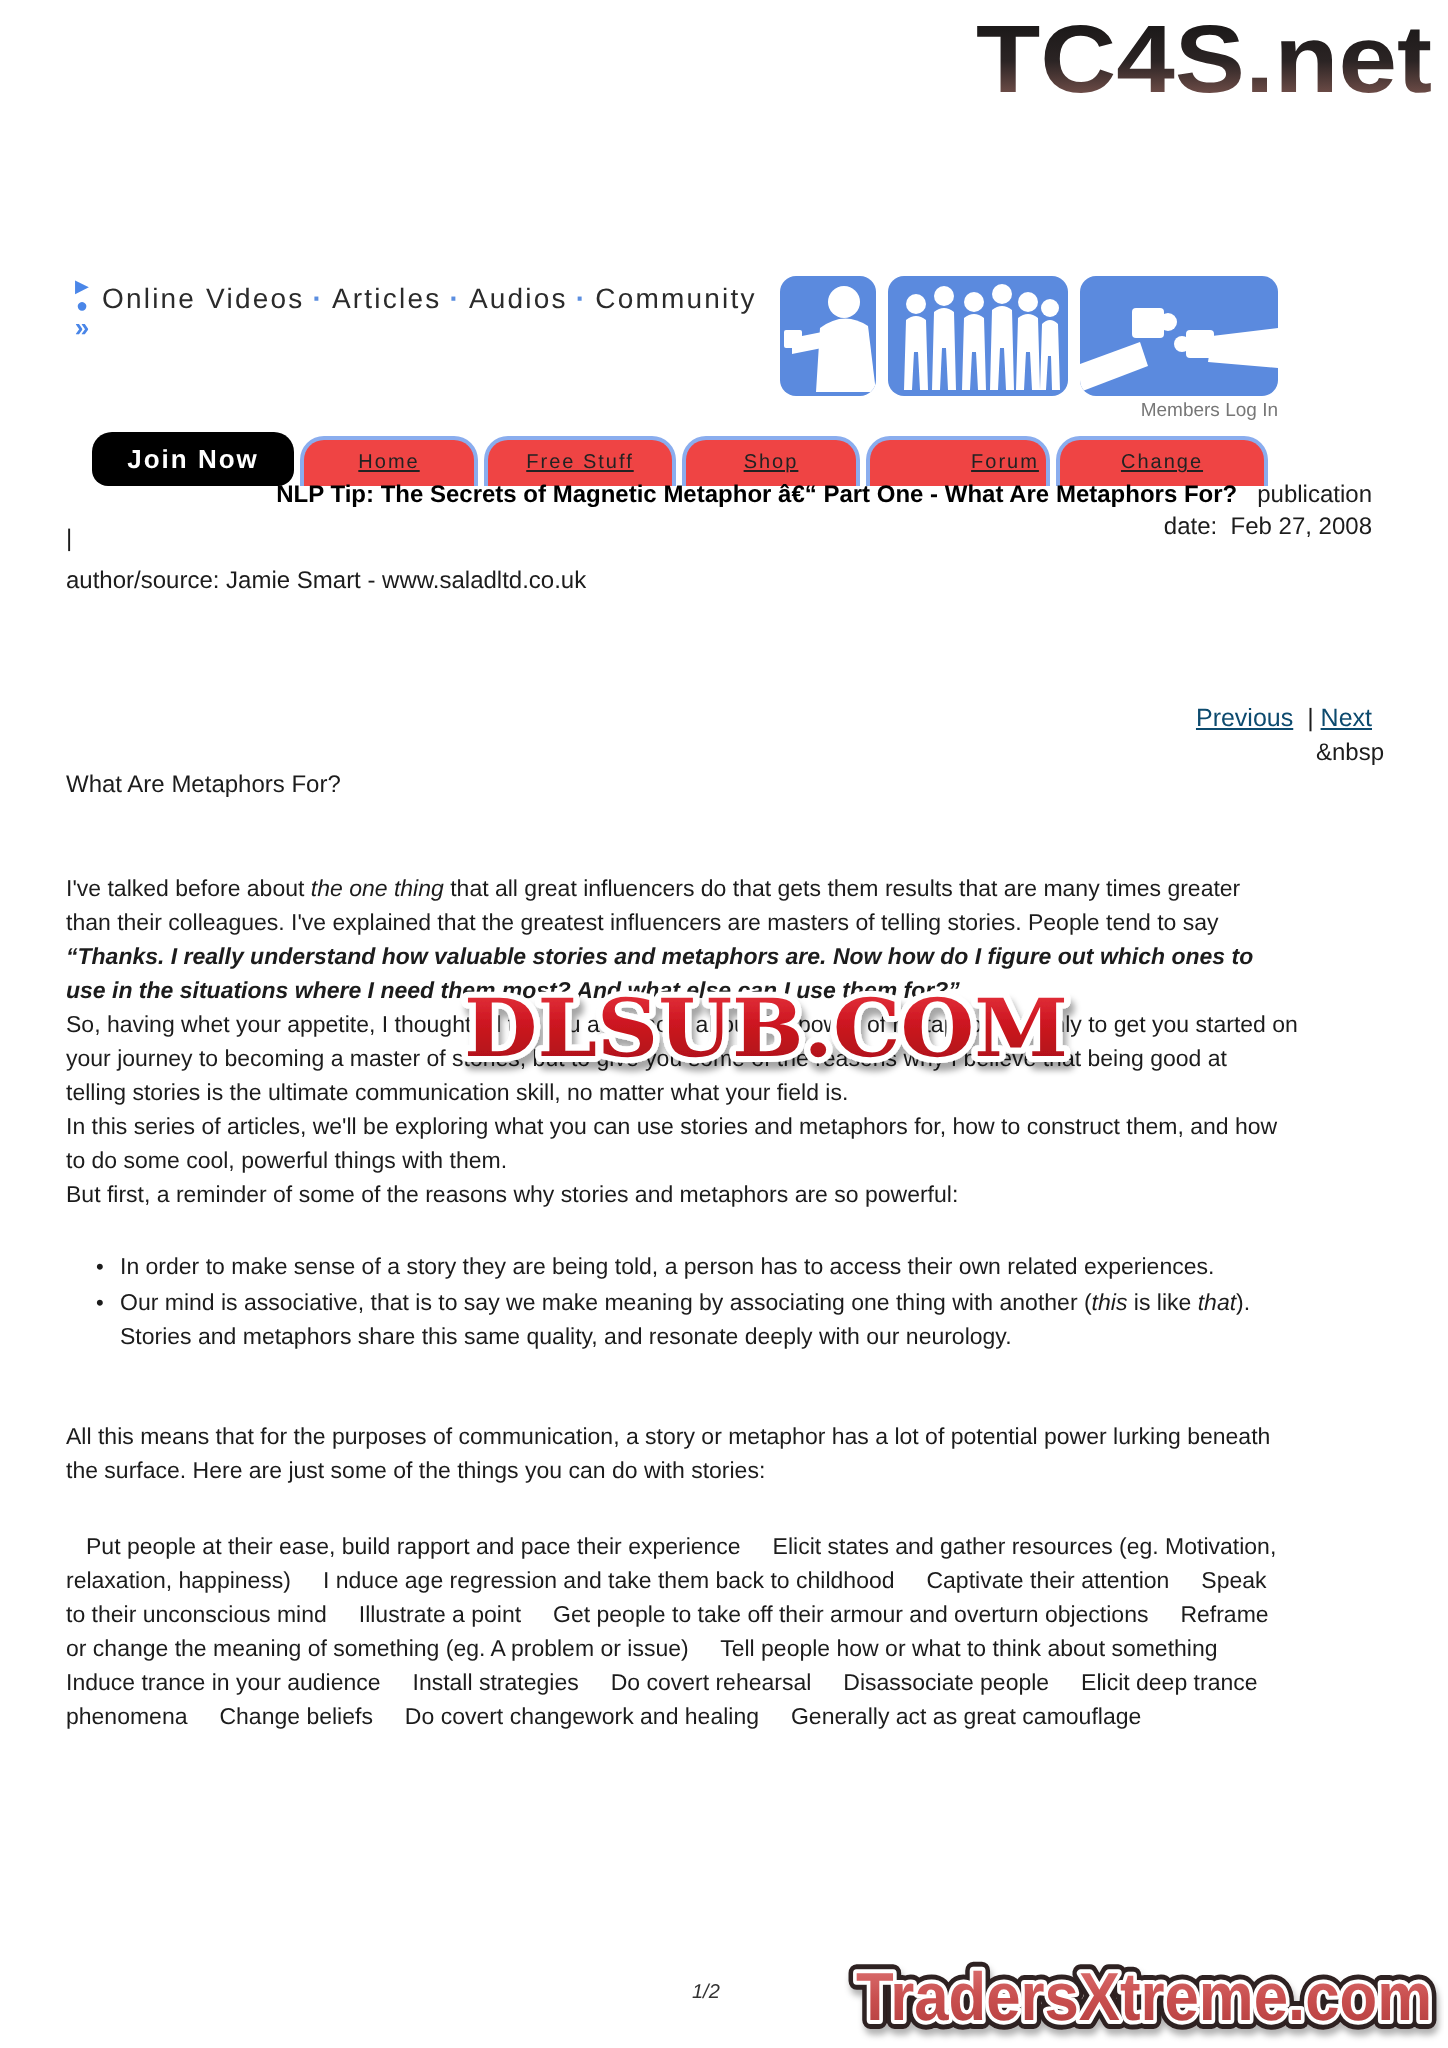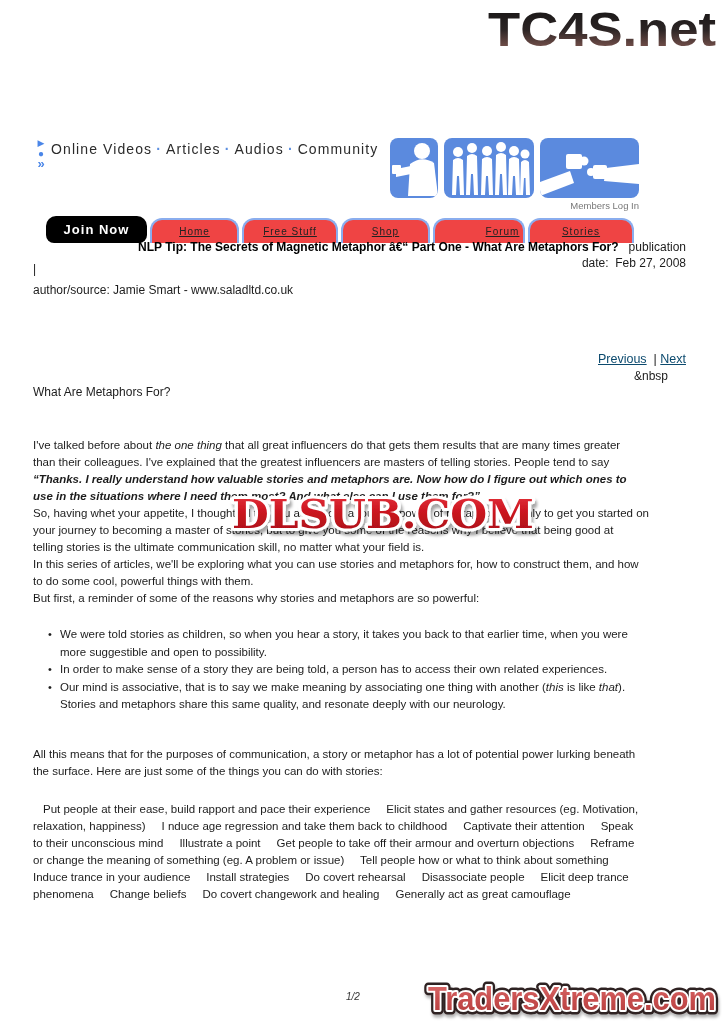--- a/index.html
+++ b/index.html
@@ -37,21 +37,21 @@
   .w1{width:89px;}.w2{width:96px;}.w3{width:89px;}.w4{width:92px;padding-left:47px;}.w5{width:106px;}
 
   
   .title-block{position:absolute;left:30px;top:239px;width:656px;text-align:right;
                font-size:12px;line-height:16px;white-space:pre-wrap;}
   .title-block b{color:#000;}
   .pipe{position:absolute;left:33px;top:262px;font-size:12px;}
   .author{position:absolute;left:33px;top:283px;font-size:12px;}
   .prevnext{position:absolute;right:38px;top:352px;font-size:12.5px;white-space:pre;}
   .prevnext a{color:#0c4a6e;text-decoration:underline;cursor:pointer;}
-  .nbsp-txt{position:absolute;right:56px;top:369px;font-size:12px;}
+  .nbsp-txt{position:absolute;right:32px;top:369px;font-size:12px;}
 
   .heading{position:absolute;left:33px;top:385px;font-size:12px;font-weight:normal;}
 
   
   .main{position:absolute;left:33px;top:437px;width:692px;font-size:11.5px;line-height:17px;}
   .main p{margin:0;white-space:pre-wrap;}
   .it{font-style:italic;}
   .quote{font-weight:bold;font-style:italic;}
   ul.bullets{list-style:none;margin:19px 0 0 0;padding:0 0 0 15px;}
   ul.bullets li{position:relative;padding-left:12px;line-height:17.5px;white-space:pre-wrap;}
@@ -136,21 +136,21 @@
     </div>
   </div>
   <div class="members">Members Log In</div>
 
   <div class="nav">
     <div class="tab-join">Join Now</div>
     <div class="tab w1">Home</div>
     <div class="tab w2">Free Stuff</div>
     <div class="tab w3">Shop</div>
     <div class="tab w4">Forum</div>
-    <div class="tab w5">Stories</div>
+    <div class="tab w5">Change</div>
   </div>
 
   <div class="title-block"><b>NLP Tip: The Secrets of Magnetic Metaphor â€“ Part One - What Are Metaphors For?</b><span>   publication</span><div>date:  Feb 27, 2008</div></div>
   <div class="pipe">|</div>
   <div class="author">author/source: Jamie Smart - www.saladltd.co.uk</div>
 
   <div class="prevnext"><a>Previous</a><span>  | </span><a>Next</a></div>
   <div class="nbsp-txt">&amp;nbsp</div>
 
   <div class="heading">What Are Metaphors For?</div>
@@ -160,22 +160,20 @@
 than their colleagues. I've explained that the greatest influencers are masters of telling stories. People tend to say</span></p>
     <p class="quote">“Thanks. I really understand how valuable stories and metaphors are. Now how do I figure out which ones to
 use in the situations where I need them most? And what else can I use them for?”</p>
     <p>So, having whet your appetite, I thought I'd tell you a bit more about the power of metaphor, not only to get you started on
 your journey to becoming a master of stories, but to give you some of the reasons why I believe that being good at
 telling stories is the ultimate communication skill, no matter what your field is.
 In this series of articles, we'll be exploring what you can use stories and metaphors for, how to construct them, and how
 to do some cool, powerful things with them.
 But first, a reminder of some of the reasons why stories and metaphors are so powerful:</p>
     <ul class="bullets">
-      <li>We were told stories as children, so when you hear a story, it takes you back to that earlier time, when you were
-more suggestible and open to possibility.</li>
       <li>In order to make sense of a story they are being told, a person has to access their own related experiences.</li>
       <li><span>Our mind is associative, that is to say we make meaning by associating one thing with another (</span><span class="it">this</span><span> is like </span><span class="it">that</span><span>).
 Stories and metaphors share this same quality, and resonate deeply with our neurology.</span></li>
     </ul>
     <p class="p-allthis">All this means that for the purposes of communication, a story or metaphor has a lot of potential power lurking beneath
 the surface. Here are just some of the things you can do with stories:</p>
     <p class="p-uses">Put people at their ease, build rapport and pace their experience     Elicit states and gather resources (eg. Motivation,
 relaxation, happiness)     I nduce age regression and take them back to childhood     Captivate their attention     Speak
 to their unconscious mind     Illustrate a point     Get people to take off their armour and overturn objections     Reframe
 or change the meaning of something (eg. A problem or issue)     Tell people how or what to think about something

